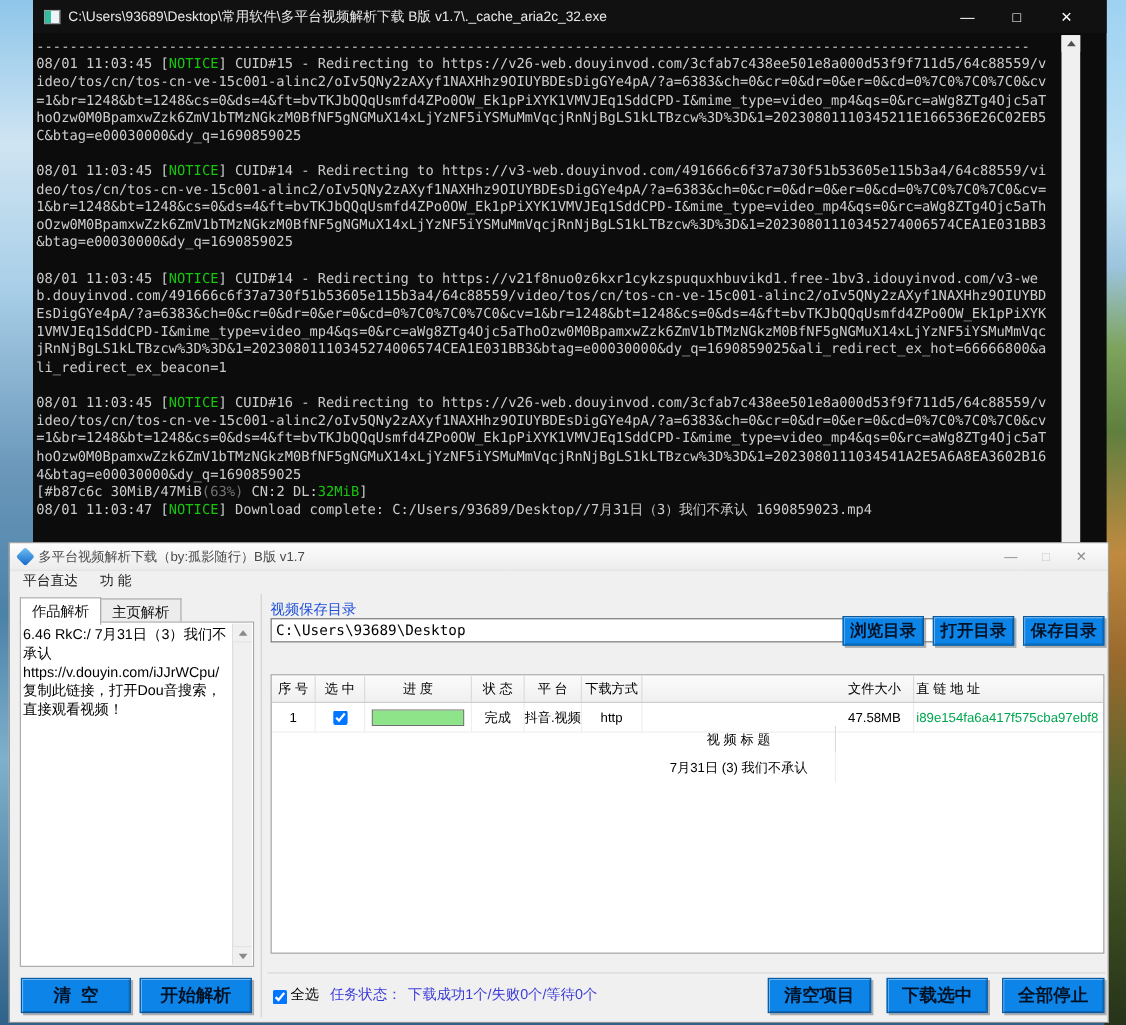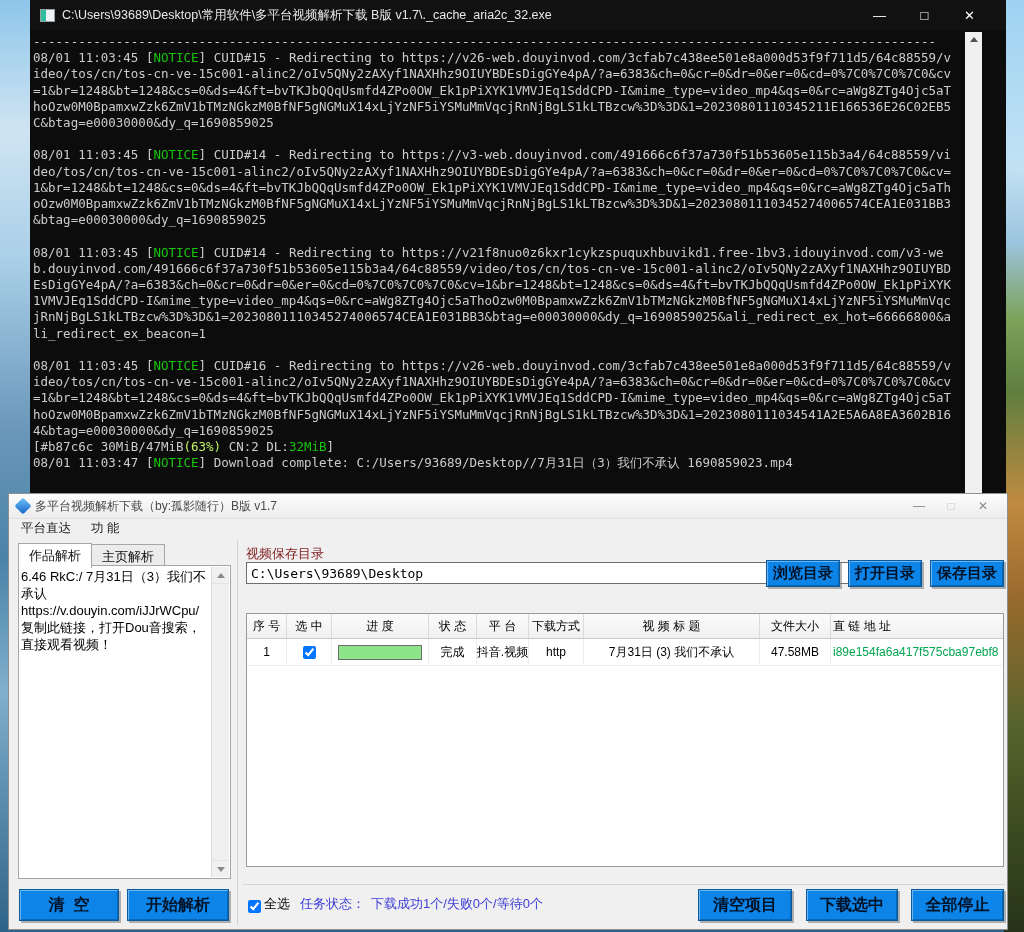--- a/index.html
+++ b/index.html
@@ -19,21 +19,21 @@
     background:linear-gradient(90deg,#2fbf9f 0 40%,#eef3f6 40% 100%);}
   .console-title{color:#e8e8e8;font-size:12.5px;white-space:nowrap;overflow:hidden;flex:1;}
   .console-controls{display:flex;height:30px;margin-right:14px;}
   .cwin-btn{width:45px;height:30px;display:flex;align-items:center;justify-content:center;
     color:#ffffff;font-size:13px;}
   .console-body{position:absolute;left:0;top:30px;right:0;bottom:0;}
   #console-lines{position:absolute;left:3px;top:4px;width:920px;
     font-family:"DejaVu Sans Mono",monospace;font-size:12.5px;line-height:16.2px;color:#cccccc;}
   .cline{white-space:pre-wrap;word-break:break-all;min-height:16.2px;}
   .c-g{color:#16c60c;}
-  .c-b{color:#bef264;}
+  .c-b{color:#737373;}
   .csb{position:absolute;right:24px;top:2px;bottom:5px;width:17px;background:#f0f0f0;}
   .csb-arrow{position:absolute;left:0;width:17px;height:15px;background:#f0f0f0;display:flex;align-items:center;justify-content:center;}
   .csb-arrow.up{top:0;}
   .csb-arrow.down{bottom:0;}
   .tri-up{width:0;height:0;border-left:4px solid transparent;border-right:4px solid transparent;border-bottom:5px solid #505050;}
   .tri-down{width:0;height:0;border-left:4px solid transparent;border-right:4px solid transparent;border-top:5px solid #505050;}
   .csb-thumb{position:absolute;left:1px;width:15px;height:92px;bottom:17px;background:#cdcdcd;}
 
   
   .app-window{position:absolute;left:8px;top:493px;width:1000px;height:437px;
@@ -69,36 +69,36 @@
 
   
   .blue-btn{position:absolute;background:#0d84e8;border:1px solid #0a5aa0;box-sizing:border-box;
     color:#001226;font-weight:700;display:flex;align-items:center;justify-content:center;
     box-shadow:inset 1px 1px 0 rgba(255,255,255,.40),inset -1px -1px 0 rgba(0,0,0,.22),2px 2px 0 rgba(120,120,120,.55);
     cursor:pointer;white-space:pre;}
   .btn-lg{height:32px;font-size:16px;}
   .btn-md{height:27px;font-size:15px;}
 
   
-  .dir-label{position:absolute;left:237px;top:51px;font-size:13px;color:#7f1d1d;}
+  .dir-label{position:absolute;left:237px;top:51px;font-size:13px;color:#1d4ed8;}
   .dir-input{position:absolute;left:237px;top:68px;width:620px;height:22px;box-sizing:border-box;
     background:#fff;border:1px solid #6d6d6d;font-size:13px;font-family:"DejaVu Sans Mono",monospace;
     color:#000;padding:0 4px;outline:none;}
 
   
   .grid{position:absolute;left:237px;top:119px;width:758px;height:254px;background:#ffffff;
     border:1px solid #9a9a9a;box-sizing:border-box;overflow:hidden;}
   .grid-header{display:flex;height:24px;background:linear-gradient(180deg,#fbfbfb,#f0f0f0);border-bottom:1px solid #c8c8c8;}
   .hcell{font-size:12px;color:#000;display:flex;align-items:center;justify-content:center;
     border-right:1px solid #dadada;box-sizing:border-box;height:24px;white-space:pre;}
   .trow{display:flex;height:26px;border-bottom:1px solid #ededed;}
   .tcell{font-size:12px;color:#000;display:flex;align-items:center;justify-content:center;
     border-right:1px solid #ededed;box-sizing:border-box;height:26px;overflow:hidden;white-space:pre;}
   .c0{width:40px;}.c1{width:45px;}.c2{width:97px;}.c3{width:48px;}.c4{width:52px;}
-  .c5{width:55px;}.c6{width:176px;}.c7{width:71px;}
+  .c5{width:55px;}.c6{width:176px;margin-top:46px;}.c7{width:71px;}
   .c8{width:172px;justify-content:flex-start;padding-left:2px;border-right:none;}
   .pbar{width:84px;height:15px;border:1px solid #6d6d6d;background:#fff;box-sizing:border-box;}
   .pfill{height:100%;background:#8ee488;}
   .urltext{color:#00a651;font-size:12px;white-space:nowrap;}
 
   
   .footer-sep{position:absolute;left:234px;top:390px;width:762px;height:1px;background:#d6d6d6;}
   .footer-left-text{position:absolute;left:239px;top:401px;font-size:13px;color:#000;display:flex;align-items:flex-end;}
   .footer-left-text input{margin:0 3px 0 0;}
   .task-label{color:#3c3cd8;margin-left:10px;}

